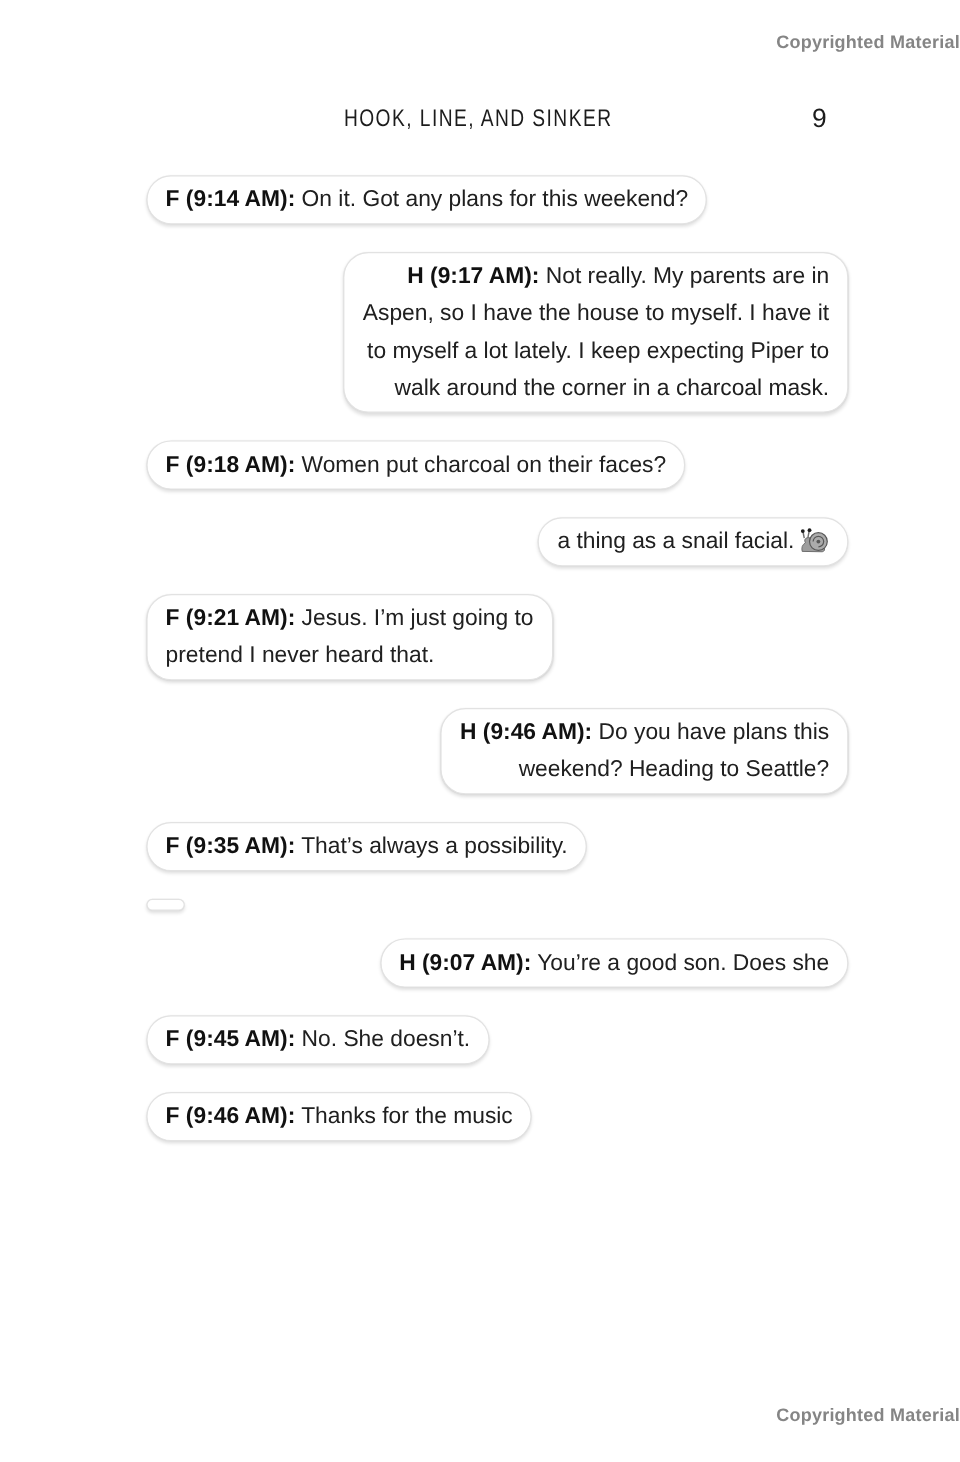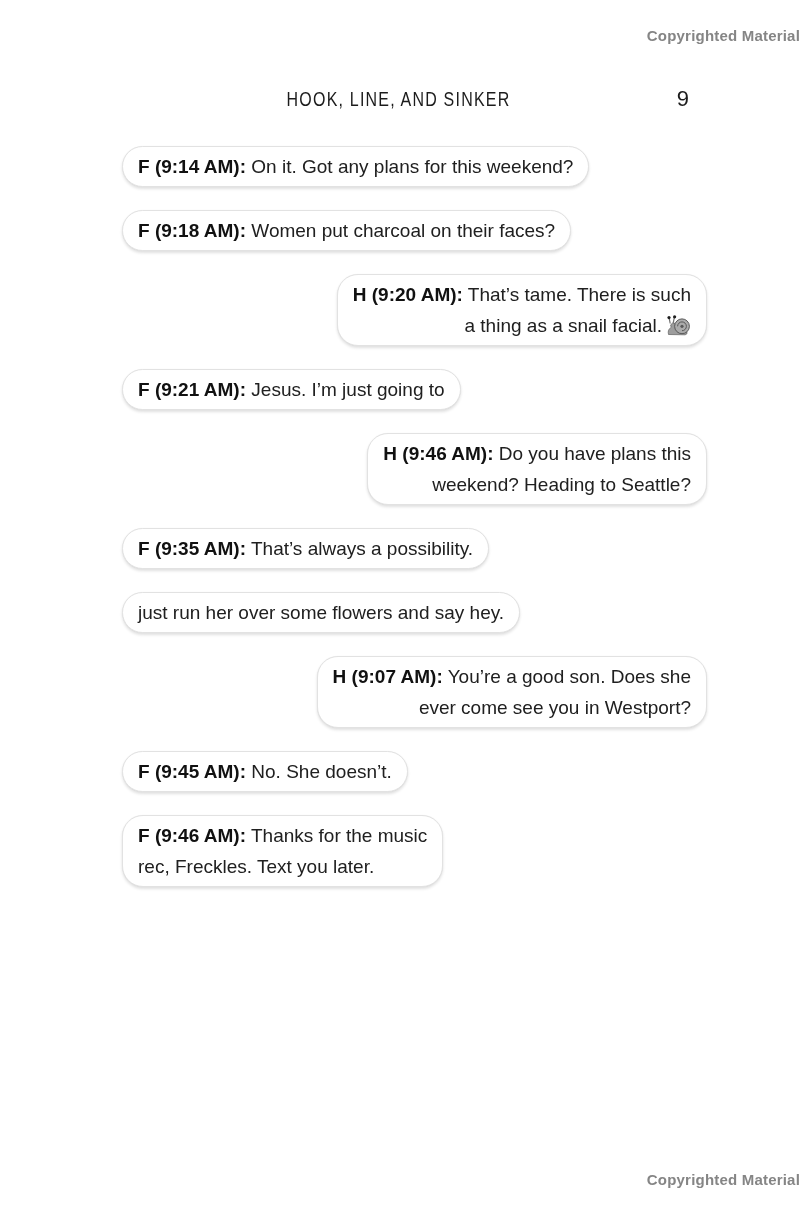--- a/index.html
+++ b/index.html
@@ -88,57 +88,60 @@
 
 <div class="header">
   <div class="running-head">HOOK, LINE, AND SINKER</div>
   <div class="page-number">9</div>
 </div>
 
 <div class="messages" id="messages">
     <div class="bubble left">
       <div class="line"><b class="prefix">F (9:14 AM):</b> On it. Got any plans for this weekend?</div>
     </div>
+    <div class="bubble right">
+      <div class="line"><b class="prefix">H (9:17 AM):</b> Not really. My parents are in</div>
+      <div class="line">Aspen, so I have the house to myself. I have it</div>
+      <div class="line">to myself a lot lately. I keep expecting Piper to</div>
+      <div class="line">walk around the corner in a charcoal mask.</div>
+    </div>
     <div class="bubble left">
       <div class="line"><b class="prefix">F (9:18 AM):</b> Women put charcoal on their faces?</div>
     </div>
     <div class="bubble right">
-      <div class="line"><b class="prefix">H (9:20 AM):</b> That’s tame. There is such</div>
       <div class="line">a thing as a snail facial.<span class="emoji">
     <svg width="24" height="21" viewBox="0 0 24 21" aria-hidden="true">
       <path d="M3.2 8.5 L2.2 3.2" stroke="#6f6f6f" stroke-width="1.2" fill="none"></path>
       <path d="M6.2 8.2 L7.4 2.2" stroke="#6f6f6f" stroke-width="1.2" fill="none"></path>
       <circle cx="2" cy="2.6" r="1.6" fill="#1e1e1e"></circle>
       <circle cx="7.6" cy="1.8" r="1.6" fill="#1e1e1e"></circle>
       <path d="M1.5 19.5 Q0.3 14.5 4.2 12.4 Q2.6 9.4 5.4 8.2 Q8.4 7.3 9.4 10.2 L10.4 13.4 L19.6 16.2 Q21.2 19 18.2 19.8 Z" fill="#9d9d9d" stroke="#6b6b6b" stroke-width="0.8"></path>
       <circle cx="15" cy="11.3" r="7.4" fill="#ababab" stroke="#585858" stroke-width="1"></circle>
       <path d="M10.6 11.3 a4.4 4.4 0 1 1 4.4 4.4" stroke="#585858" stroke-width="1" fill="none"></path>
       <circle cx="15" cy="11.3" r="1.6" fill="#585858"></circle>
     </svg>
   </span></div>
     </div>
     <div class="bubble left">
       <div class="line"><b class="prefix">F (9:21 AM):</b> Jesus. I’m just going to</div>
+      <div class="line">pretend I never heard that.</div>
     </div>
     <div class="bubble right">
       <div class="line"><b class="prefix">H (9:46 AM):</b> Do you have plans this</div>
       <div class="line">weekend? Heading to Seattle?</div>
     </div>
     <div class="bubble left">
       <div class="line"><b class="prefix">F (9:35 AM):</b> That’s always a possibility.</div>
     </div>
     <div class="bubble left">
-      <div class="line">just run her over some flowers and say hey.</div>
     </div>
     <div class="bubble right">
       <div class="line"><b class="prefix">H (9:07 AM):</b> You’re a good son. Does she</div>
-      <div class="line">ever come see you in Westport?</div>
     </div>
     <div class="bubble left">
       <div class="line"><b class="prefix">F (9:45 AM):</b> No. She doesn’t.</div>
     </div>
     <div class="bubble left">
       <div class="line"><b class="prefix">F (9:46 AM):</b> Thanks for the music</div>
-      <div class="line">rec, Freckles. Text you later.</div>
     </div>
   </div>
 
 <div class="copyright bottom">Copyrighted Material</div>
 
 </body></html>

